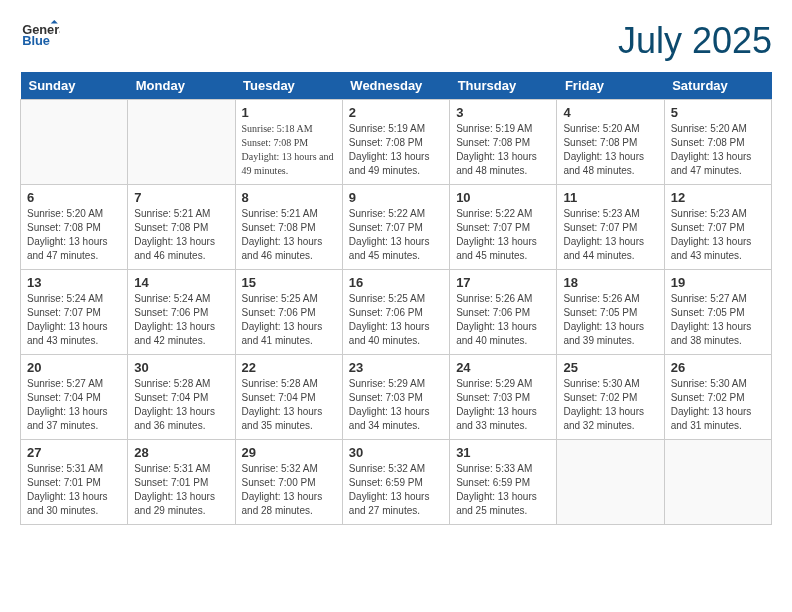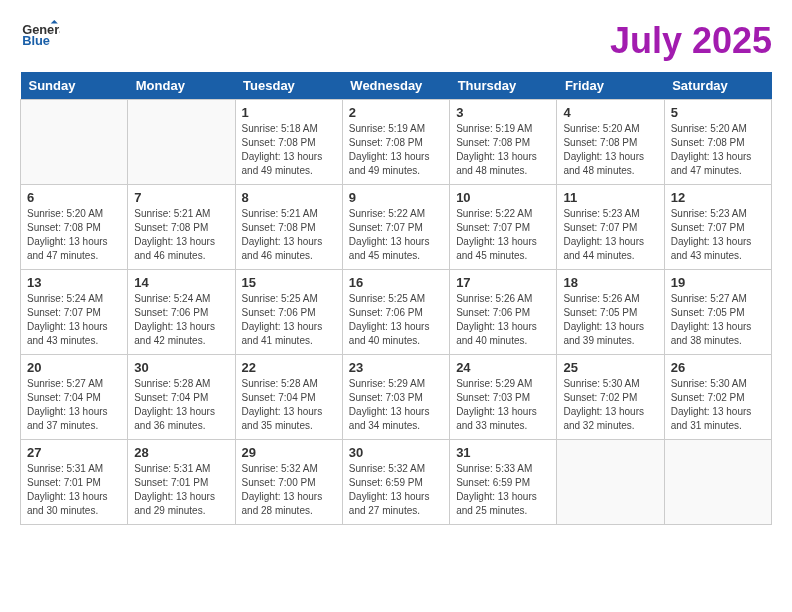--- a/index.html
+++ b/index.html
@@ -28,22 +28,22 @@
     }
     .logo-row {
       display: flex;
       align-items: center;
     }
     .title-section {
       text-align: right;
     }
     .month-year {
       font-size: 36px;
-      color: #a21caf;
-      font-weight: bold;
+      color: #0c4a6e;
+      font-weight: normal;
     }
     .location {
       font-size: 16px;
       color: #555;
     }
     .calendar-table {
       width: 100%;
       border-collapse: collapse;
       font-size: 11px;
     }
@@ -106,21 +106,21 @@
         <th>Friday</th>
         <th>Saturday</th>
       </tr>
   </thead>
   <tbody id="calendar-body">
   <tr>
         <td class="cell-empty"></td>
         <td class="cell-empty"></td>
         <td>
           <div class="day-number">1</div>
-          <div class="cell-info" style="white-space: pre-line;">Sunrise: 5:18 AM
+          <div class="cell-info" style="white-space: pre-line; font-family: Liberation Serif, serif;">Sunrise: 5:18 AM
 Sunset: 7:08 PM
 Daylight: 13 hours and 49 minutes.</div>
         </td>
         <td>
           <div class="day-number">2</div>
           <div class="cell-info" style="white-space: pre-line;">Sunrise: 5:19 AM
 Sunset: 7:08 PM
 Daylight: 13 hours and 49 minutes.</div>
         </td>
         <td>

